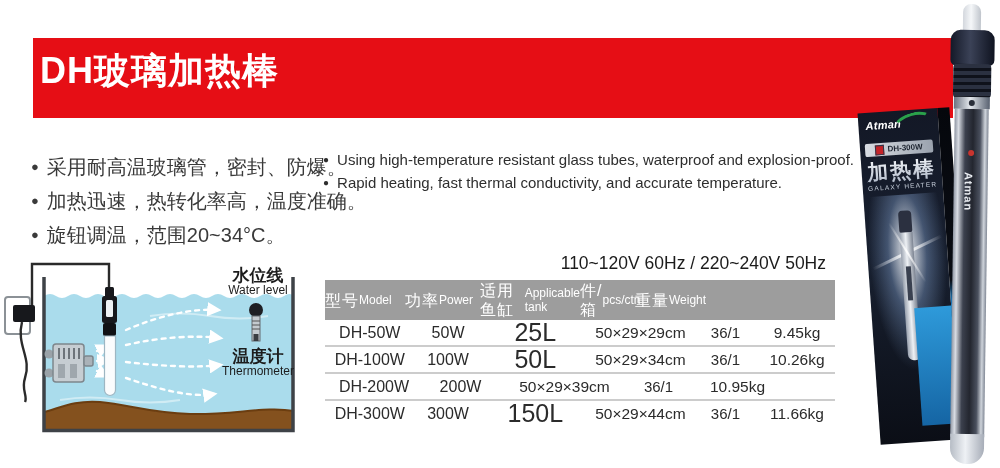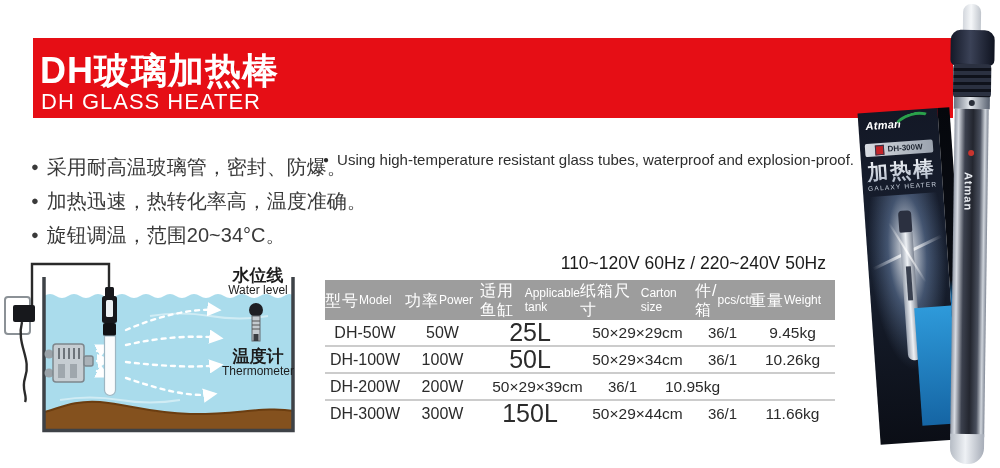--- a/index.html
+++ b/index.html
@@ -27,21 +27,21 @@
 
   
   .spec-table{position:absolute;left:325px;top:280px;width:510px;}
   .thead{height:40px;background:#9d9d9d;display:flex;align-items:stretch;}
   .th{display:flex;flex-direction:row;justify-content:flex-start;align-items:center;}
   .th-cn{font-size:16px;color:#ffffff;letter-spacing:1px;line-height:19px;}
   .th-en{font-size:12px;color:#ffffff;line-height:14px;}
   .tbody{}
   .trow{display:flex;height:25px;align-items:center;border-bottom:2px solid #cccccc;}
   .trow:last-child{border-bottom:none;}
-  .td{text-align:center;color:#2b2b2b;}
+  .td{text-align:center;color:#2b2b2b;margin-left:9px;}
   .w0{width:80px;} .w1{width:75px;} .w2{width:100px;} .w3{width:115px;} .w4{width:55px;} .w5{width:85px;}
   .c0{font-size:16px;} .c1{font-size:16px;text-align:center;} .c2{font-size:25px;} .c3{font-size:15.5px;} .c4{font-size:15px;} .c5{font-size:15.5px;}
 
   
   .diagram{position:absolute;left:0;top:250px;width:320px;height:218px;}
 
   
   .product{position:absolute;left:860px;top:0;width:140px;height:468px;}
   .pkg-box{position:absolute;left:9px;top:110px;width:92px;height:332px;transform:rotate(-4deg);
            z-index:2;}
@@ -97,52 +97,48 @@
   .rod-brand{position:absolute;left:14px;top:168px;writing-mode:vertical-rl;font-size:11px;
            font-weight:700;letter-spacing:1px;color:#e9ecf1;}
 </style>
 </head>
 <body>
 
 <div class="page">
 
   <div class="red-band">
     <div class="title-cn">DH玻璃加热棒</div>
-    <div class="title-en">DH GLASS HEATER</div>
   </div>
 
   <ul class="bullets bullets-cn">
     <li><span class="dot">●</span><span>采用耐高温玻璃管，密封、防爆。</span></li>
     <li><span class="dot">●</span><span>加热迅速，热转化率高，温度准确。</span></li>
     <li><span class="dot">●</span><span>旋钮调温，范围20~34°C。</span></li>
   </ul>
 
   <ul class="bullets bullets-en">
     <li><span class="dot">●</span><span>Using high-temperature resistant glass tubes, waterproof and explosion-proof.</span></li>
+    <li><span class="dot">●</span><span>Rapid heating, fast thermal conductivity, and accurate temperature.</span></li>
   </ul>
 
   <div class="voltage">110~120V 60Hz / 220~240V 50Hz</div>
 
   <div class="spec-table">
     <div class="thead">
       <div class="th w0">
           <div class="th-cn">型号</div>
           <div class="th-en">Model</div>
         </div>
       <div class="th w1">
           <div class="th-cn">功率</div>
           <div class="th-en">Power</div>
         </div>
       <div class="th w2">
           <div class="th-cn">适用鱼缸</div>
           <div class="th-en">Applicable tank</div>
-        </div>
-      <div class="th w3">
-          <div class="th-cn">纸箱尺寸</div>
-          <div class="th-en">Carton size</div>
         </div>
       <div class="th w4">
           <div class="th-cn">件/箱</div>
           <div class="th-en">pcs/ctn</div>
         </div>
       <div class="th w5">
           <div class="th-cn">重量</div>
           <div class="th-en">Weight</div>
         </div>
     </div>

